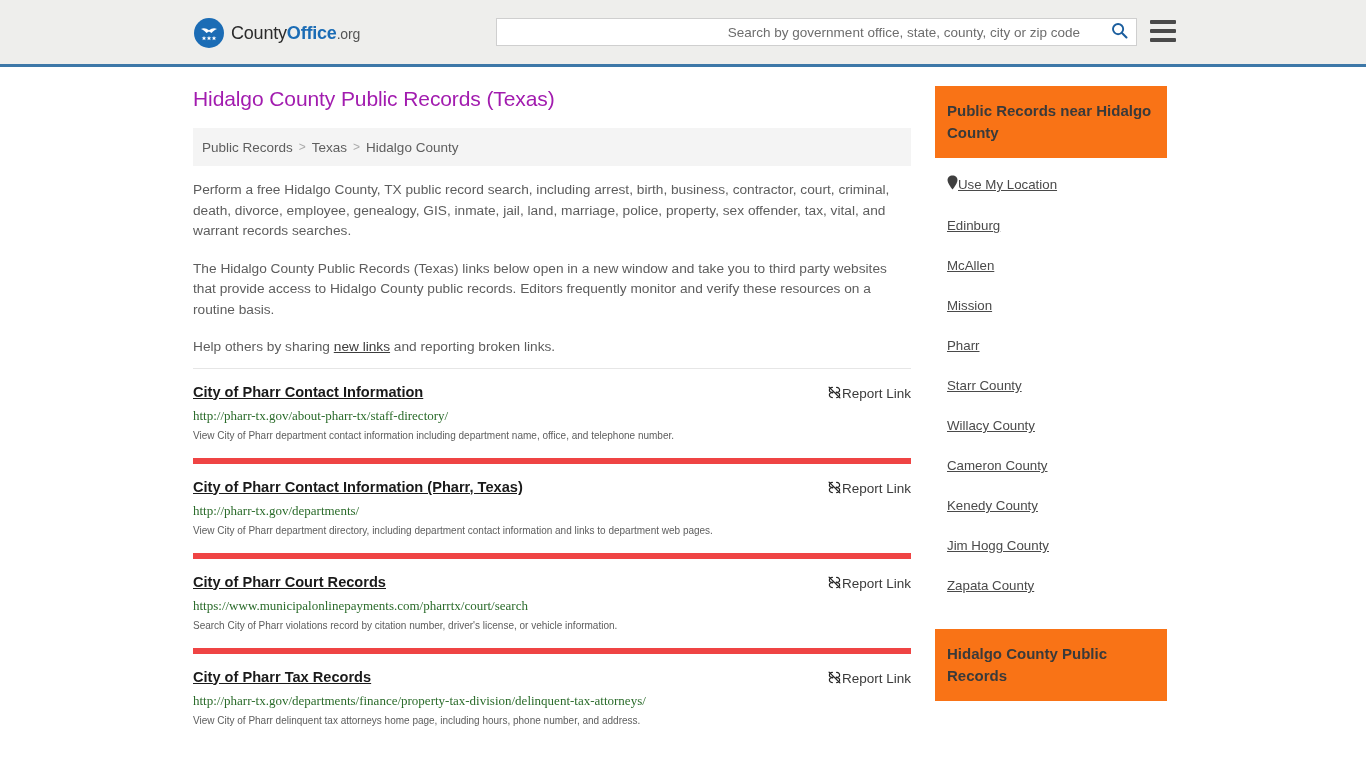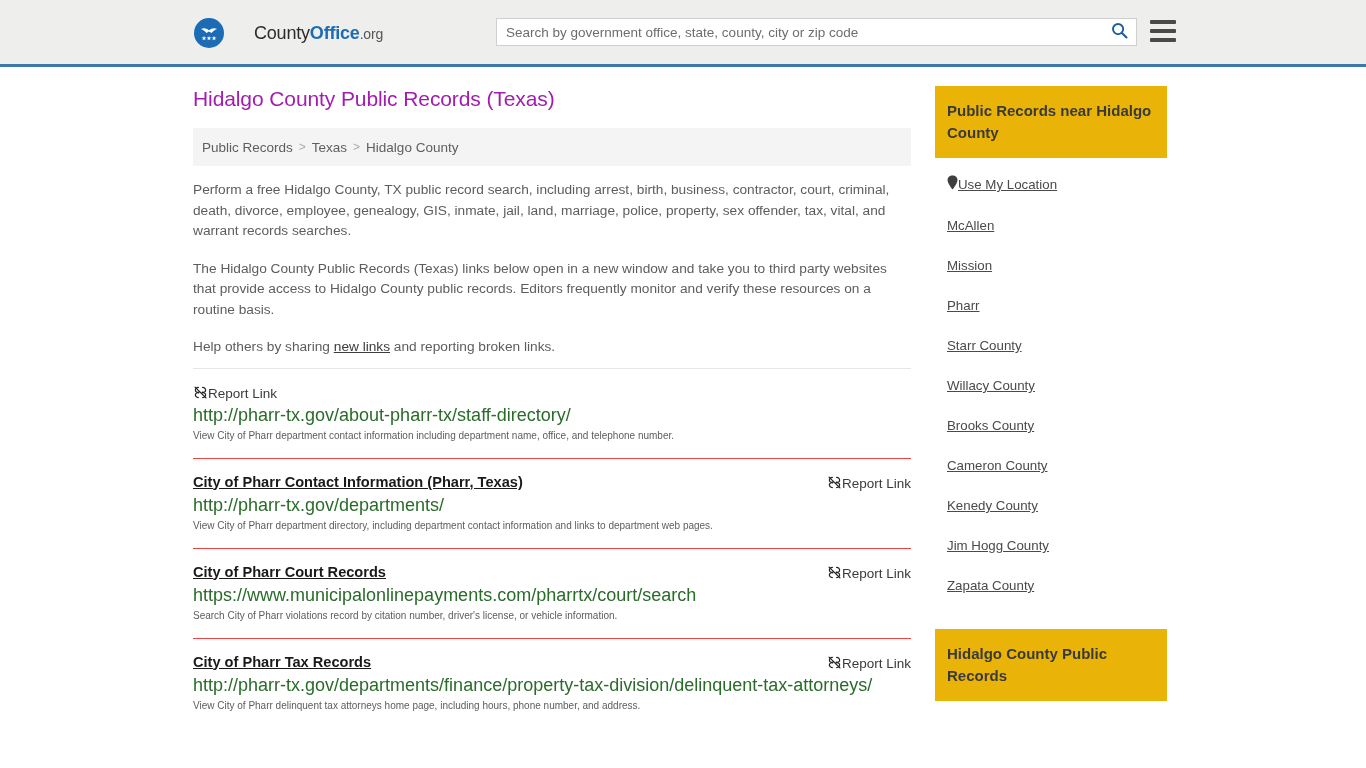--- a/index.html
+++ b/index.html
@@ -31,43 +31,43 @@
     width: 30px; height: 30px; border-radius: 50%;
     background: #1b6cb5;
     display: flex; align-items: center; justify-content: center;
     flex-shrink: 0;
   }
   .logo-text {
     font-size: 18px;
     color: #2b2b2b;
     letter-spacing: -0.2px;
     white-space: nowrap;
-    margin-left: 23px;
   }
   .logo-text .b { color: #1b6cb5; font-weight: bold; }
   .logo-text .n { font-weight: normal; }
   .logo-text .tld { font-size: 14px; color: #555; }
 
   .search-wrap {
     position: absolute;
     left: 496px; top: 18px;
     width: 641px; height: 28px;
     background: #fff;
     border: 1px solid #cfcfcf;
     display: flex; align-items: center;
   }
   .search-input {
     flex: 1;
     border: 0; outline: 0;
     height: 40px;
-    padding: 0 9px;
+    padding: 0 22px;
     font-size: 13.5px;
     color: #333;
     background: transparent;
     font-family: "Liberation Sans", sans-serif;
+    text-align: right;
   }
   .search-input::placeholder { color: #6d6d6d; }
   .search-btn {
     width: 34px; height: 26px;
     background: transparent; border: 0; cursor: pointer;
     display: flex; align-items: center; justify-content: center;
   }
   .hamburger {
     position: absolute;
     left: 1150px; top: 20px;
@@ -119,21 +119,21 @@
   .intro {
     font-size: 13.7px;
     line-height: 20.5px;
     color: #5d5d5d;
     margin: 7px 0 17px 0;
   }
   .intro a.inline-link { color: #3c3c3c; text-decoration: underline; }
 
   
   .listing {
-    border-top: 1px solid #ef4444;
+    border-top: 6px solid #ef4444;
     padding: 14px 0 11px 0;
   }
   .listing:first-of-type { border-top: 1px solid #e6e6e6; }
   .listing-head {
     display: flex;
     align-items: flex-start;
     justify-content: space-between;
   }
   .listing-title {
     font-size: 14.6px;
@@ -148,36 +148,37 @@
     display: flex;
     align-items: center;
     font-size: 13.5px;
     color: #3a3a3a;
     text-decoration: none;
     white-space: nowrap;
     margin-top: 2px;
     cursor: pointer;
   }
   .listing-url {
-    font-size: 18px;
+    font-size: 13px;
     color: #2a6b2a;
     margin: 4px 0 1px 0;
     line-height: 17px;
     word-break: break-all;
+    font-family: Liberation Serif, serif;
   }
   .listing-desc {
     font-size: 10px;
     line-height: 22px;
     color: #5d5d5d;
     margin: 0;
   }
 
   
   .side-box-head {
-    background: #eab308;
+    background: #f97316;
     padding: 14px 14px 14px 12px;
     font-size: 15px;
     font-weight: bold;
     line-height: 22px;
     color: #3a3a3a;
   }
   .side-list { padding: 6px 0 0 12px; margin: 0; list-style: none; }
   .side-list li { padding: 11px 0 11px 0; }
   .side-list a {
     font-size: 13.3px;
@@ -246,20 +247,21 @@
       </nav>
 
       <p class="intro">Perform a free Hidalgo County, TX public record search, including arrest, birth, business, contractor, court, criminal, death, divorce, employee, genealogy, GIS, inmate, jail, land, marriage, police, property, sex offender, tax, vital, and warrant records searches.</p>
       <p class="intro">The Hidalgo County Public Records (Texas) links below open in a new window and take you to third party websites that provide access to Hidalgo County public records. Editors frequently monitor and verify these resources on a routine basis.</p>
 
       <p class="intro" style="margin-bottom:10px;"><span>Help others by sharing </span><a class="inline-link" href="#">new links</a><span> and reporting broken links.</span></p>
 
       <div id="listings">
           <div class="listing">
             <div class="listing-head">
+              <a class="listing-title" href="#">City of Pharr Contact Information</a>
               <a class="report-link" href="#">
                 <span><svg width="15" height="15" viewBox="0 0 16 16" aria-hidden="true">
                     <path d="M2.2 2.2 L13.8 13.8" stroke="#222" stroke-width="1.3" stroke-linecap="round" fill="none"></path>
                     <path d="M5.7 2.6 C3.6 2.6 2.3 4.2 2.6 5.9 C2.9 7.4 4.6 8.2 6.2 7.6" stroke="#222" stroke-width="1.3" fill="none" stroke-linecap="round"></path>
                     <path d="M10.3 13.4 C12.4 13.4 13.7 11.8 13.4 10.1 C13.1 8.6 11.4 7.8 9.8 8.4" stroke="#222" stroke-width="1.3" fill="none" stroke-linecap="round"></path>
                     <path d="M10.3 2.6 C12.4 2.6 13.7 4.2 13.4 5.9 C13.1 7.4 11.4 8.2 9.8 7.6" stroke="#222" stroke-width="1.3" fill="none" stroke-linecap="round"></path>
                     <path d="M5.7 13.4 C3.6 13.4 2.3 11.8 2.6 10.1 C2.9 8.6 4.6 7.8 6.2 8.4" stroke="#222" stroke-width="1.3" fill="none" stroke-linecap="round"></path>
                   </svg></span>
                 <span>Report Link</span>
               </a>
@@ -326,36 +328,36 @@
 
       <div class="side-box-head">Public Records near Hidalgo County</div>
       <ul class="side-list" id="near-list">
           <li><span class="side-item-icon">
               <span class="pin-icon"><svg width="11" height="15" viewBox="0 0 11 15" aria-hidden="true">
                   <path d="M5.5 0.4 C2.6 0.4 0.5 2.4 0.5 5 C0.5 8.3 5.5 14.6 5.5 14.6 C5.5 14.6 10.5 8.3 10.5 5 C10.5 2.4 8.4 0.4 5.5 0.4 Z" fill="#3f3f3f"></path>
                 </svg></span>
               <a href="#">Use My Location</a>
             </span></li>
           <li><span class="side-item-icon">
+              <a href="#">Edinburg</a>
+            </span></li>
+          <li><span class="side-item-icon">
               <a href="#">McAllen</a>
             </span></li>
           <li><span class="side-item-icon">
               <a href="#">Mission</a>
             </span></li>
           <li><span class="side-item-icon">
               <a href="#">Pharr</a>
             </span></li>
           <li><span class="side-item-icon">
               <a href="#">Starr County</a>
             </span></li>
           <li><span class="side-item-icon">
               <a href="#">Willacy County</a>
-            </span></li>
-          <li><span class="side-item-icon">
-              <a href="#">Brooks County</a>
             </span></li>
           <li><span class="side-item-icon">
               <a href="#">Cameron County</a>
             </span></li>
           <li><span class="side-item-icon">
               <a href="#">Kenedy County</a>
             </span></li>
           <li><span class="side-item-icon">
               <a href="#">Jim Hogg County</a>
             </span></li>

